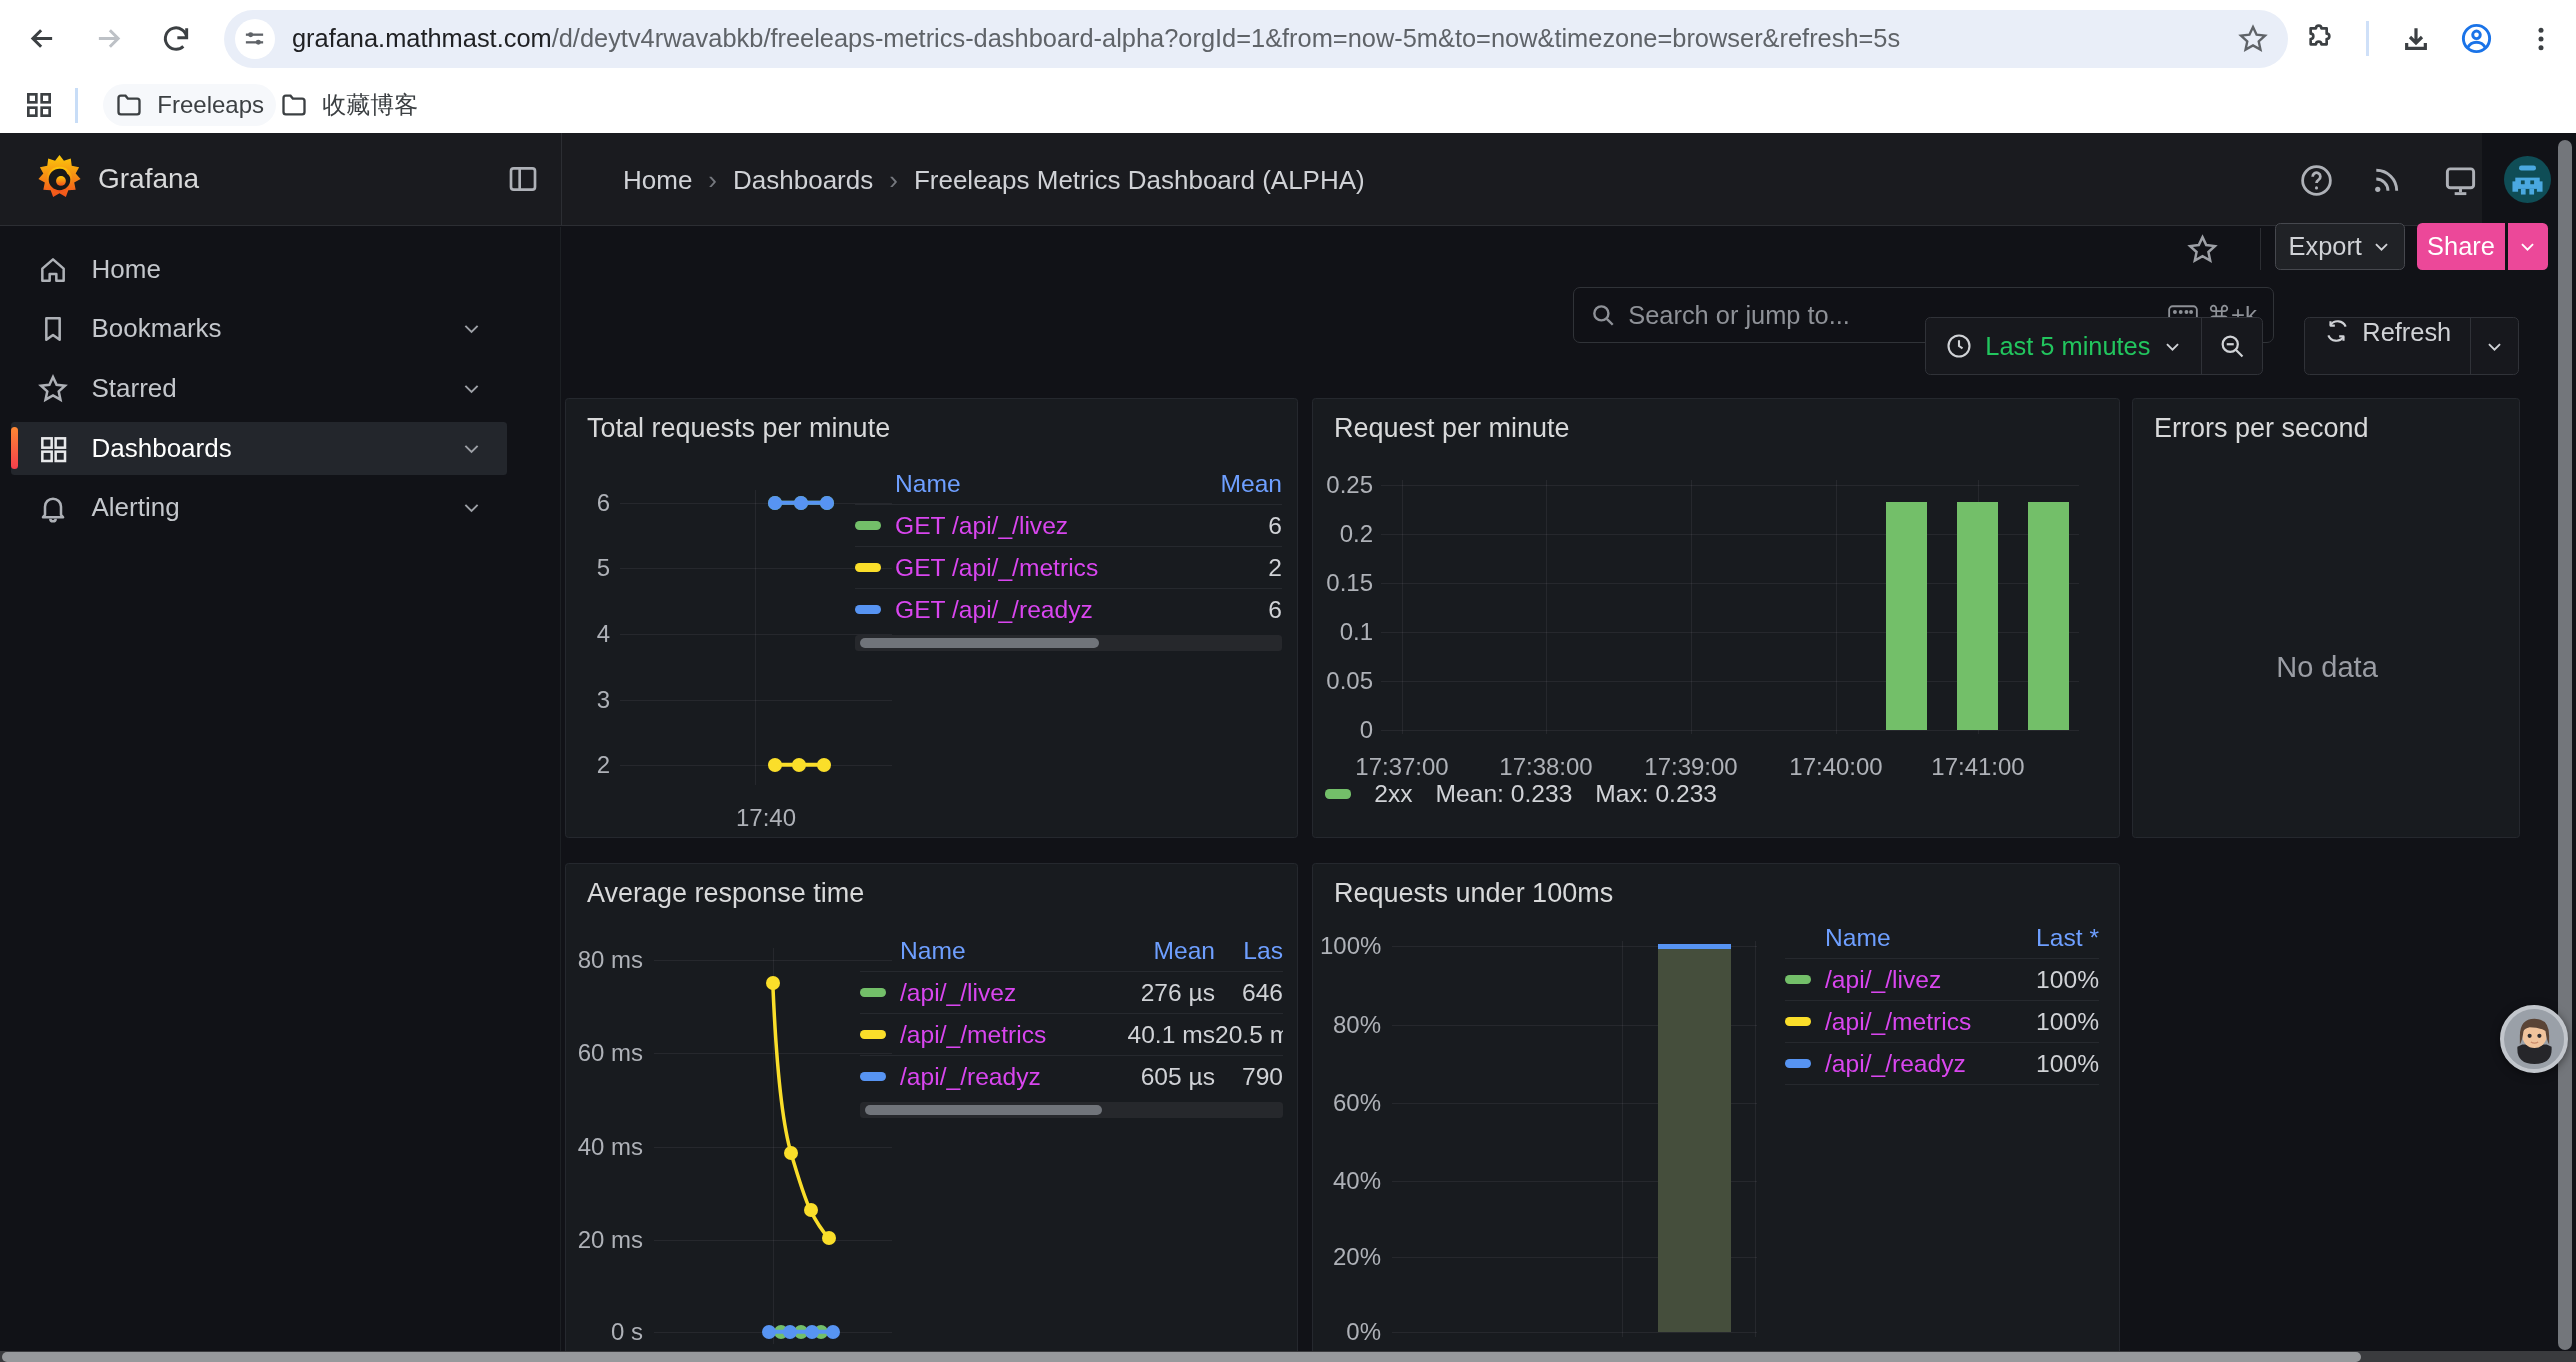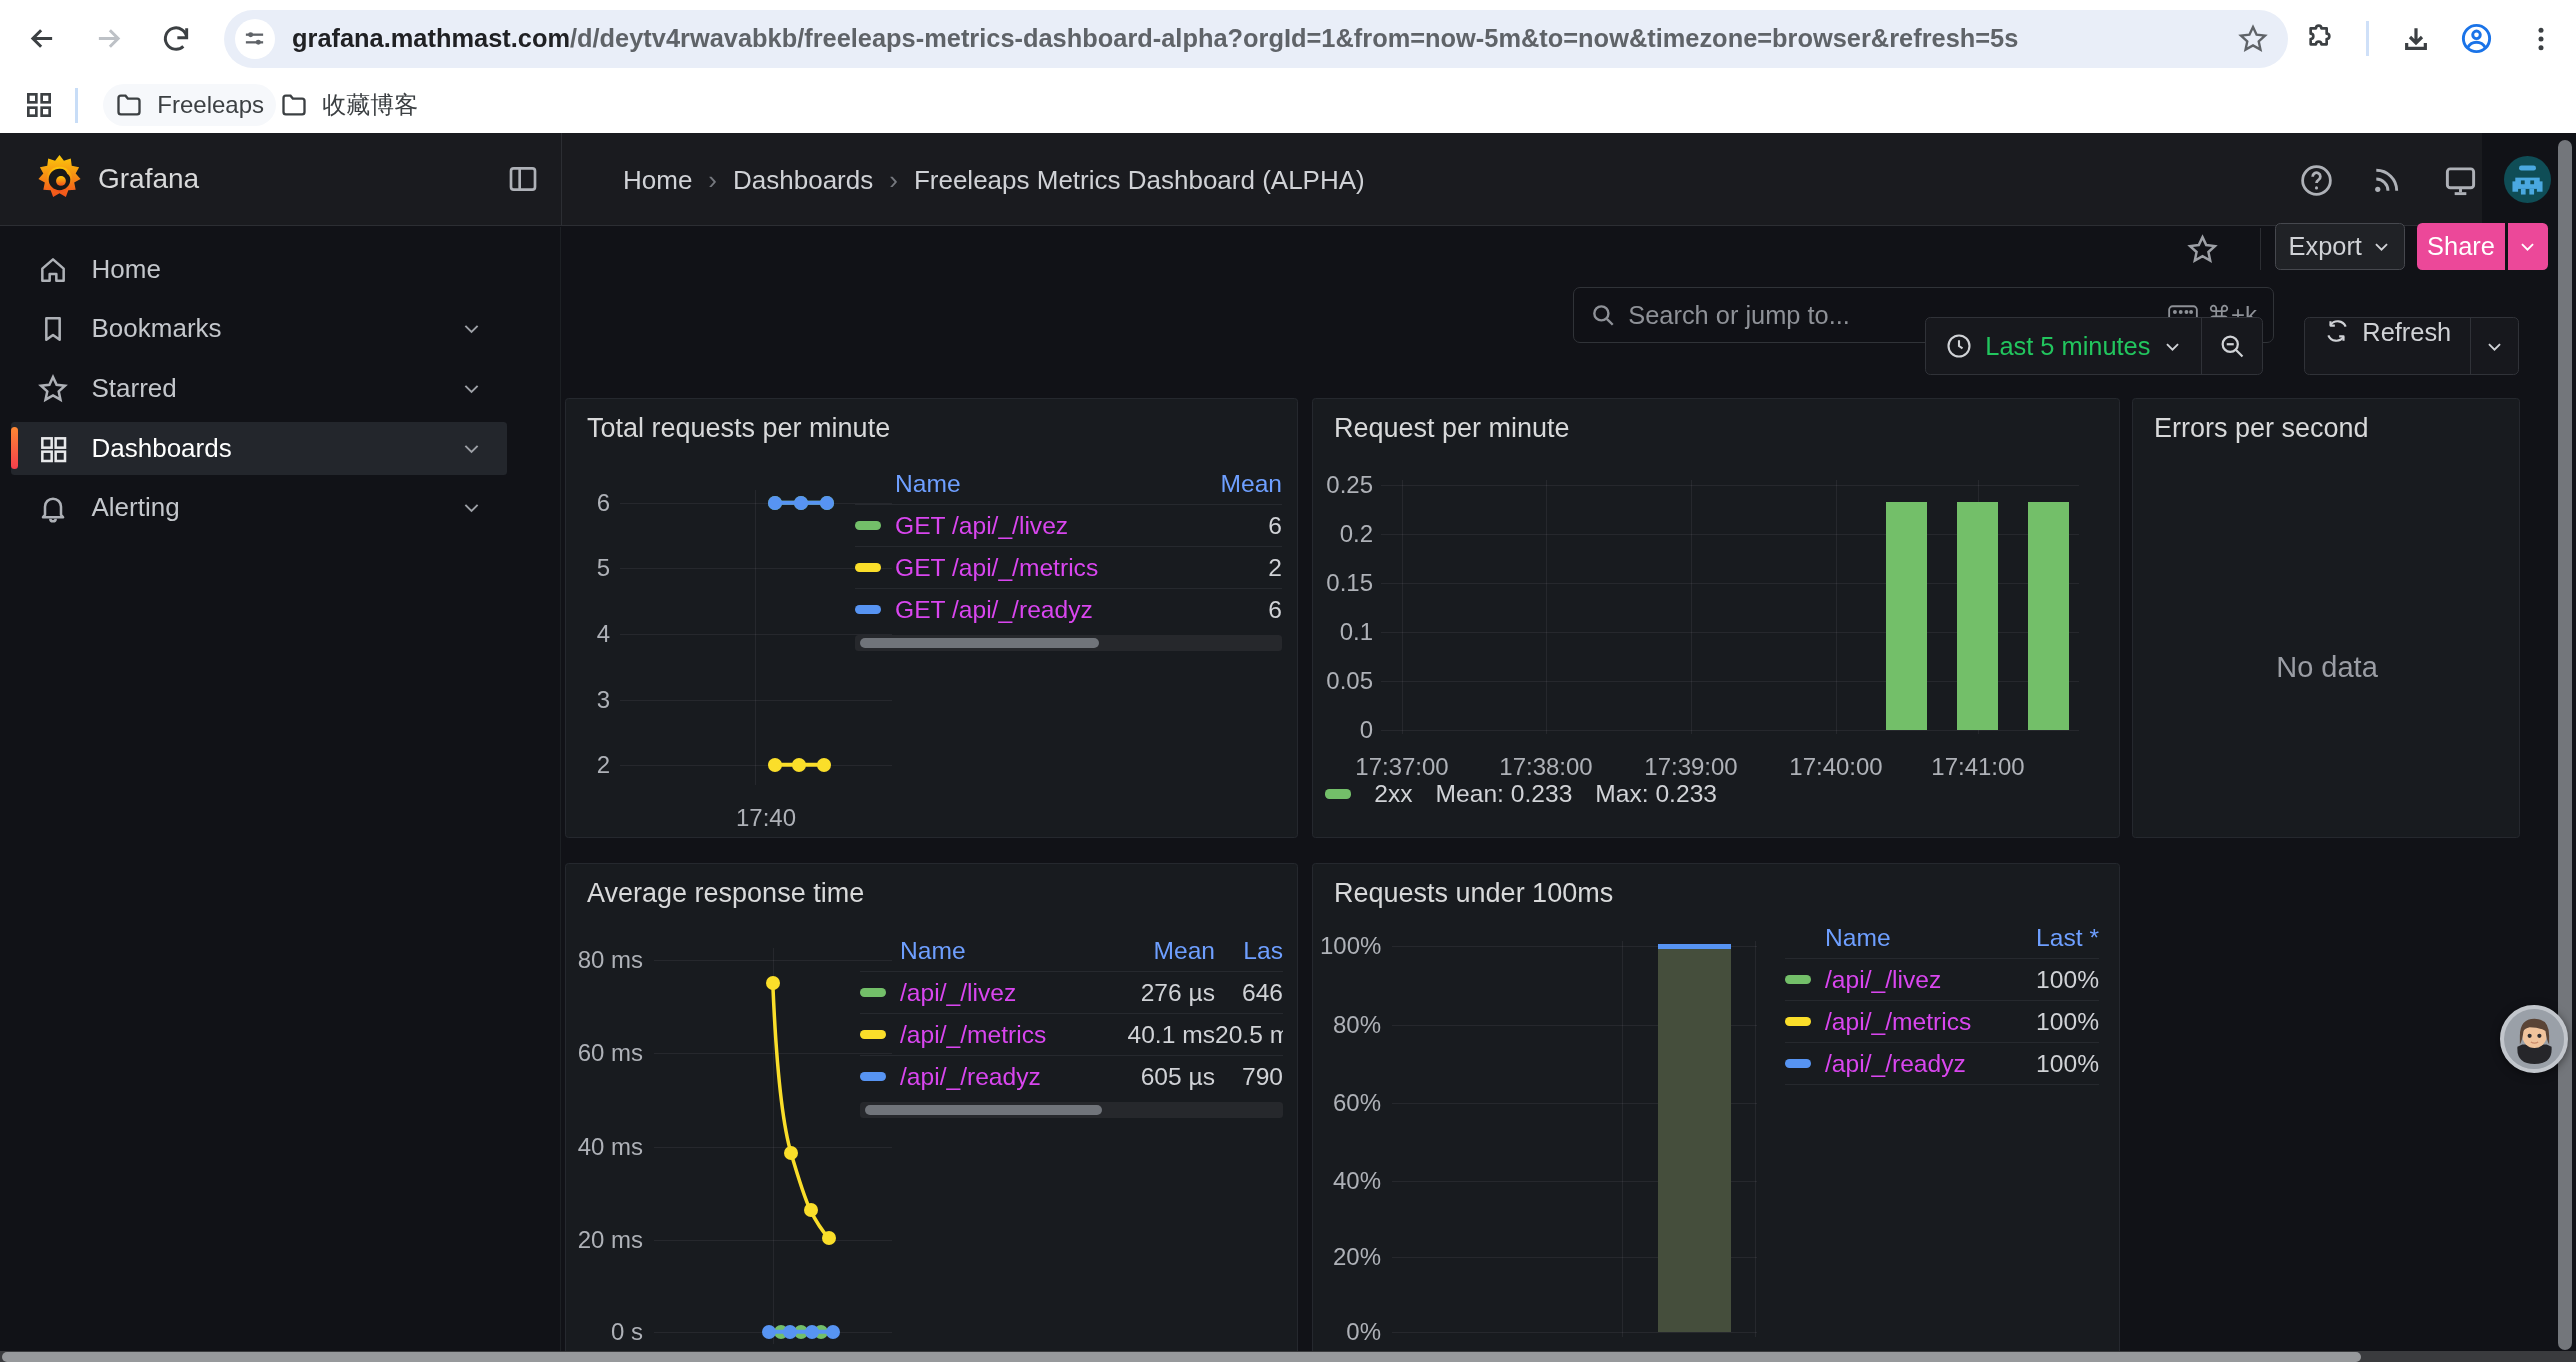--- a/index.html
+++ b/index.html
@@ -98,21 +98,21 @@
     </div>
     <div class="abs omnibox">
       <div style="width:40px;height:40px;border-radius:50%;background:#ffffff;margin-left:10.5px;display:flex;align-items:center;justify-content:center;">
         <svg width="23" height="23" viewBox="0 0 24 24" stroke="#5f6368" stroke-width="2.4" fill="#5f6368">
             <line x1="3" y1="8" x2="21" y2="8" fill="none"></line>
             <circle cx="8" cy="8" r="2.6" stroke="none"></circle>
             <line x1="3" y1="16" x2="21" y2="16" fill="none"></line>
             <circle cx="16" cy="16" r="2.6" stroke="none"></circle>
           </svg>
       </div>
-      <div class="url-text" style="margin-left:17.5px;flex:1;font-weight:bold;"><span>grafana.mathmast.com</span><span class="url-rest">/d/deytv4rwavabkb/freeleaps-metrics-dashboard-alpha?orgId=1&amp;from=now-5m&amp;to=now&amp;timezone=browser&amp;refresh=5s</span></div>
+      <div class="url-text" style="margin-left:17.5px;flex:1;"><span>grafana.mathmast.com</span><span class="url-rest">/d/deytv4rwavabkb/freeleaps-metrics-dashboard-alpha?orgId=1&amp;from=now-5m&amp;to=now&amp;timezone=browser&amp;refresh=5s</span></div>
       <div style="margin-right:19px;">
         <svg width="32" height="32" viewBox="0 0 24 24" stroke="#5f6368" stroke-width="1.8" fill="none">
             <path d="M12 3l2.7 5.8 6.3.7-4.7 4.3 1.3 6.2-5.6-3.2-5.6 3.2 1.3-6.2L3 9.5l6.3-.7z"></path>
           </svg>
       </div>
     </div>
     <div class="abs nav-ic" style="left:2295px;top:14px;">
       <svg width="32" height="32" viewBox="0 0 24 24" stroke="#3c4043" stroke-width="2" fill="none">
           <path d="M9 4a2 2 0 0 1 4 0h4v4a2 2 0 0 1 0 4v4h-4a2 2 0 0 0-4 0H5v-4a2 2 0 0 0 0-4V4h4z" stroke-linejoin="round"></path>
         </svg>

